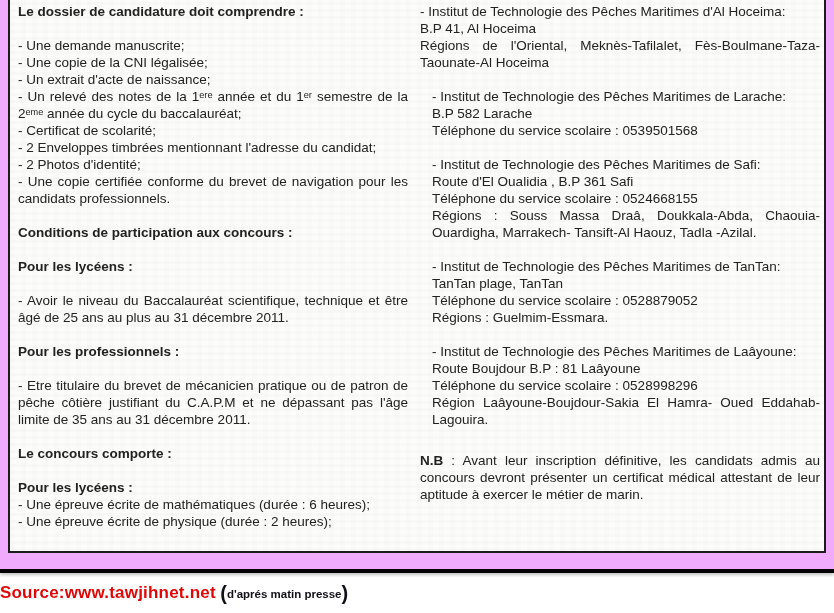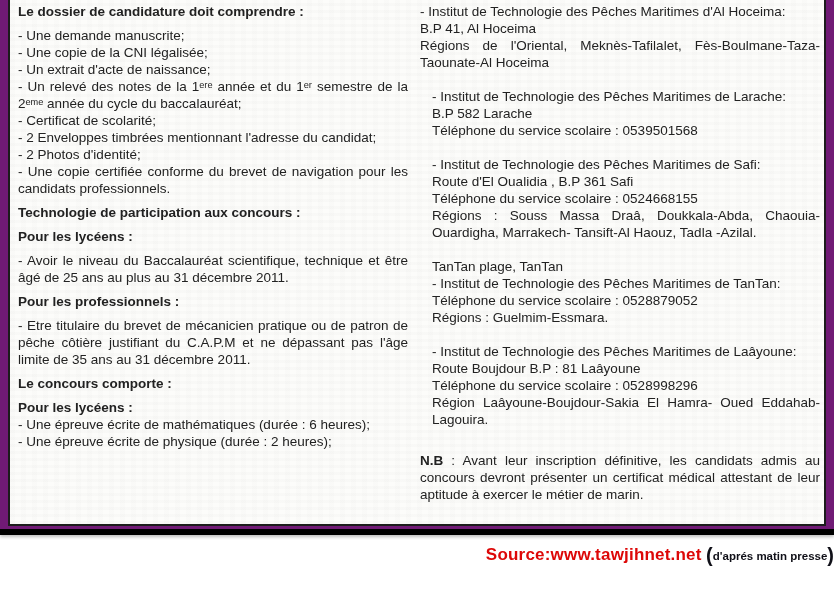--- a/index.html
+++ b/index.html
@@ -8,23 +8,23 @@
     background: #ffffff;
     width: 834px;
     height: 613px;
     overflow: hidden;
     font-family: "Liberation Sans", "DejaVu Sans", sans-serif;
   }
   .page { width: 834px; height: 613px; position: relative; }
 
   
   .doc-frame {
-    background: #701a75;
-    padding: 0 8px 3px 8px;
-    border-bottom: 6px solid #000000;
+    background: #f0abfc;
+    padding: 0 8px 16px 8px;
+    border-bottom: 4px solid #000000;
     box-shadow: 0 2px 3px rgba(0,0,0,0.25);
     box-sizing: border-box;
   }
   .doc-inner {
     background-color: #fcfcfa;
     background-image: repeating-linear-gradient(0deg, rgba(70,70,70,0.02) 0 3px, rgba(0,0,0,0) 3px 7px),
                       repeating-linear-gradient(90deg, rgba(90,90,90,0.015) 0 5px, rgba(0,0,0,0) 5px 11px);
     border: 2px solid #1c1c1c;
     border-top: none;
     padding: 3px 4px 21px 8px;
@@ -34,29 +34,29 @@
     color: #222;
     font-size: 13.5px;
     line-height: 17px;
   }
   .col-left  { width: 390px; flex: 0 0 390px; }
   .col-right { flex: 1 1 auto; }
 
   p { margin: 0; }
   .line { text-align: justify; }
   .head { font-weight: bold; }
-  .gap  { margin-top: 7px; }
+  .gap  { margin-top: 17px; }
   .inst + .inst { margin-top: 17px; margin-left: 12px; }
   .nb { margin-top: 24px; }
   .b { font-weight: bold; }
   .u { text-underline-offset: 2px; }
 
   .footer {
     margin-top: 9px;
-    text-align: right;
+    text-align: left;
     white-space: nowrap;
   }
   .src-red {
     color: #dd0808;
     font-weight: bold;
     font-size: 17px;
     letter-spacing: 0.2px;
   }
   .paren {
     font-weight: bold;
@@ -85,21 +85,21 @@
           <p class="line">- Une demande manuscrite;</p>
           <p class="line">- Une copie de la CNI légalisée;</p>
           <p class="line">- Un extrait d'acte de naissance;</p>
           <p class="line">- Un relevé des notes de la 1ᵉʳᵉ année et du 1ᵉʳ semestre de la 2ᵉᵐᵉ année du cycle du baccalauréat;</p>
           <p class="line">- Certificat de scolarité;</p>
           <p class="line">- 2 Enveloppes timbrées mentionnant l'adresse du candidat;</p>
           <p class="line">- 2 Photos d'identité;</p>
           <p class="line">- Une copie certifiée conforme du brevet de navigation pour les candidats professionnels.</p>
         </div>
 
-        <p class="head gap">Technologie de participation aux concours :</p>
+        <p class="head gap">Conditions de participation aux concours :</p>
         <p class="head gap">Pour les lycéens :</p>
         <p class="line gap">- Avoir le niveau du Baccalauréat scientifique, technique et être âgé de 25 ans au plus au 31 décembre 2011.</p>
 
         <p class="head gap">Pour les professionnels :</p>
         <p class="line gap">- Etre titulaire du brevet de mécanicien pratique ou de patron de pêche côtière justifiant du C.A.P.M et ne dépassant pas l'âge limite de 35 ans au 31 décembre 2011.</p>
 
         <p class="head gap">Le concours comporte :</p>
         <p class="head gap">Pour les lycéens :</p>
         <p class="line">- Une épreuve écrite de mathématiques (durée : 6 heures);</p>
         <p class="line">- Une épreuve écrite de physique (durée : 2 heures);</p>
@@ -120,22 +120,22 @@
         </div>
 
         <div class="inst">
           <p class="line"><span>- </span><span class="u">Institut de Technologie des Pêches Maritimes de Safi</span><span>:</span></p>
           <p class="line">Route d'El Oualidia , B.P 361 Safi</p>
           <p class="line">Téléphone du service scolaire : 0524668155</p>
           <p class="line">Régions : Souss Massa Draâ, Doukkala-Abda, Chaouia-Ouardigha, Marrakech- Tansift-Al Haouz, Tadla -Azilal.</p>
         </div>
 
         <div class="inst">
+          <p class="line"><span>- </span><span class="u">Institut de Technologie des Pêches Maritimes de TanTan</span><span>:</span></p>
           <p class="line">TanTan plage, TanTan</p>
-          <p class="line"><span>- </span><span class="u">Institut de Technologie des Pêches Maritimes de TanTan</span><span>:</span></p>
           <p class="line">Téléphone du service scolaire : 0528879052</p>
           <p class="line">Régions : Guelmim-Essmara.</p>
         </div>
 
         <div class="inst">
           <p class="line"><span>- </span><span class="u">Institut de Technologie des Pêches Maritimes de Laâyoune</span><span>:</span></p>
           <p class="line">Route Boujdour B.P : 81 Laâyoune</p>
           <p class="line">Téléphone du service scolaire : 0528998296</p>
           <p class="line">Région Laâyoune-Boujdour-Sakia El Hamra- Oued Eddahab-Lagouira.</p>
         </div>

